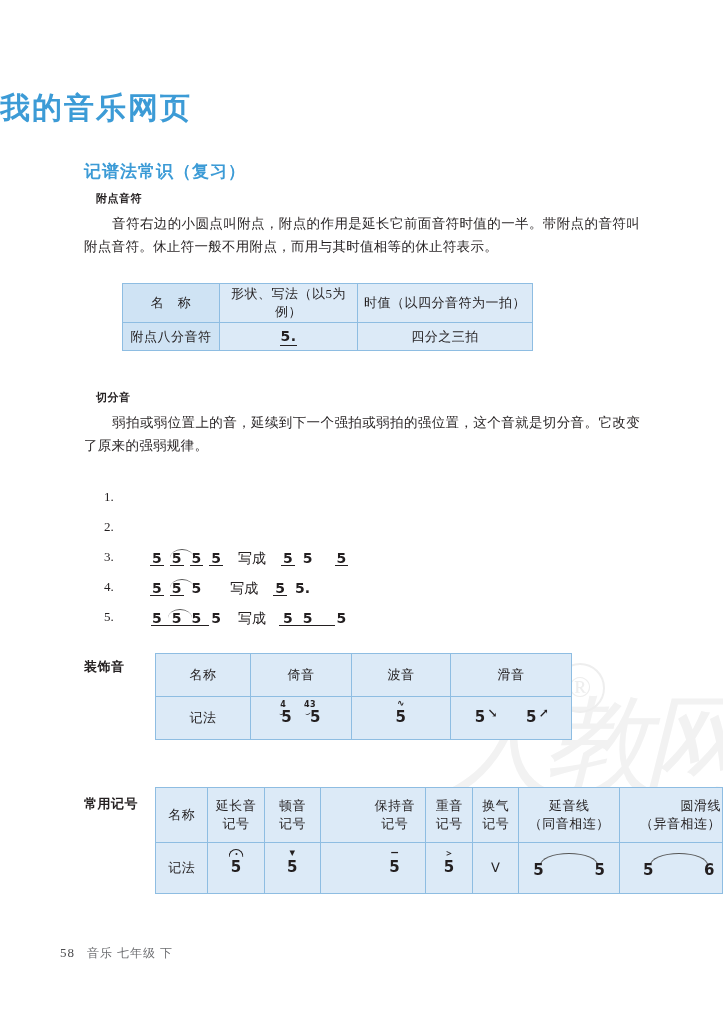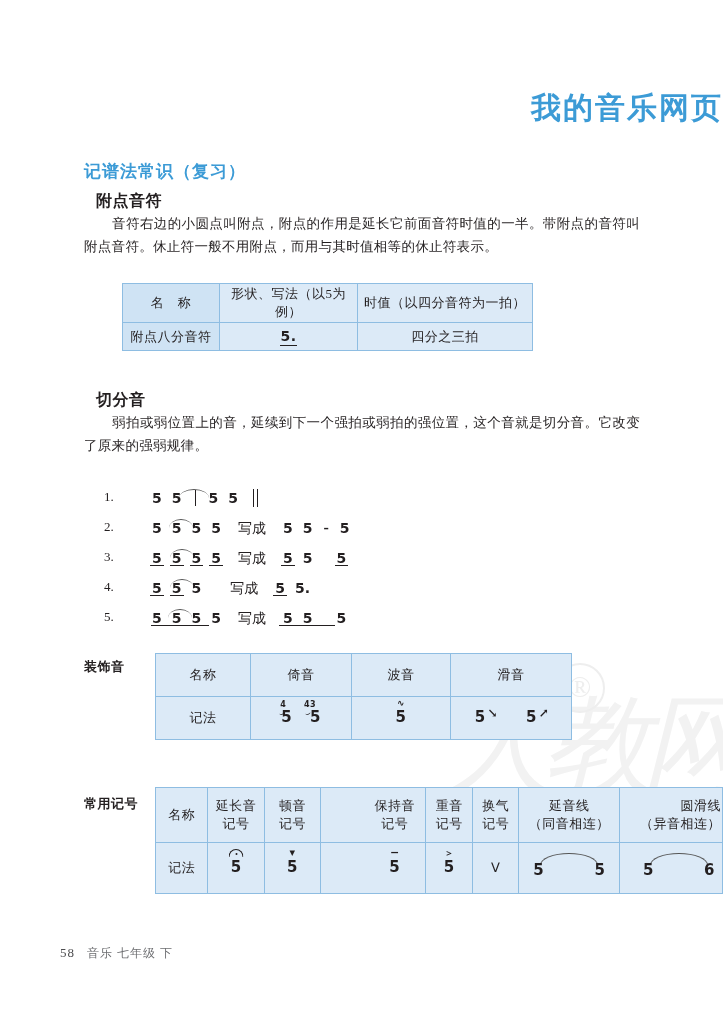--- a/index.html
+++ b/index.html
@@ -59,21 +59,21 @@
   }
 
   .content { position: relative; z-index: 2; }
 
   
   .page-title {
     position: absolute;
     left: 0;
     top: 88px;
     width: 723px;
-    text-align: right;
+    text-align: left;
     color: #3c9bd6;
     font-size: 30px;
     font-weight: bold;
     letter-spacing: 2px;
     font-family: "DejaVu Sans", "Liberation Sans", sans-serif;
   }
 
   
   .sec-heading {
     position: absolute;
@@ -81,21 +81,21 @@
     top: 160px;
     color: #3c9bd6;
     font-size: 17px;
     font-weight: bold;
     letter-spacing: 1px;
     font-family: "DejaVu Sans", "Liberation Sans", sans-serif;
   }
 
   .sub-heading {
     position: absolute;
-    font-size: 16px;
+    font-size: 11px;
     font-weight: bold;
     color: #231f20;
     letter-spacing: .5px;
     font-family: "DejaVu Sans", "Liberation Sans", sans-serif;
     padding-left: 12px;
   }
   #sub-fudian { left: 84px; top: 191px; }
   #sub-qiefen { left: 84px; top: 390px; }
 
   .body-para {
@@ -400,45 +400,24 @@
     </tbody>
       </table>
 
     <div class="sub-heading" id="sub-qiefen">切分音</div>
     <div class="body-para" id="para-qiefen"><span class="indent"></span><span>弱拍或弱位置上的音，延续到下一个强拍或弱拍的强位置，这个音就是切分音。它改变了原来的强弱规律。</span></div>
 
     <div class="synco-list">
 
       <div class="synco-row">
         <span class="synco-num">1.</span>
-        <span class="synco-body">
-          <span class="note">5</span>
-          <span class="note">5</span>
-          <span class="tie" style="left:30px; top:6px; width:30px;"></span>
-          <span class="barline"></span>
-          <span class="note">5</span>
-          <span class="note">5</span>
-          <span class="endline"><i></i><i></i></span>
-        </span>
       </div>
 
       <div class="synco-row">
         <span class="synco-num">2.</span>
-        <span class="synco-body">
-          <span class="note">5</span>
-          <span class="note">5</span>
-          <span class="note">5</span>
-          <span class="note">5</span>
-          <span class="tie" style="left:20px; top:6px; width:24px;"></span>
-          <span class="xiecheng">写成</span>
-          <span class="note">5</span>
-          <span class="note">5</span>
-          <span class="dash">-</span>
-          <span class="note">5</span>
-        </span>
       </div>
 
       <div class="synco-row">
         <span class="synco-num">3.</span>
         <span class="synco-body">
           <span class="note u1">5</span>
           <span class="note u1">5</span>
           <span class="note u1">5</span>
           <span class="note u1">5</span>
           <span class="tie" style="left:21px; top:6px; width:24px;"></span>

